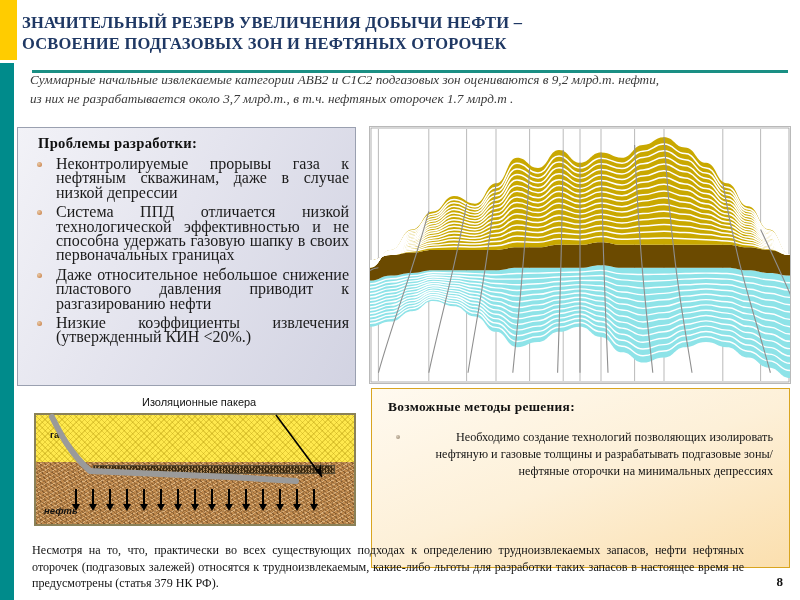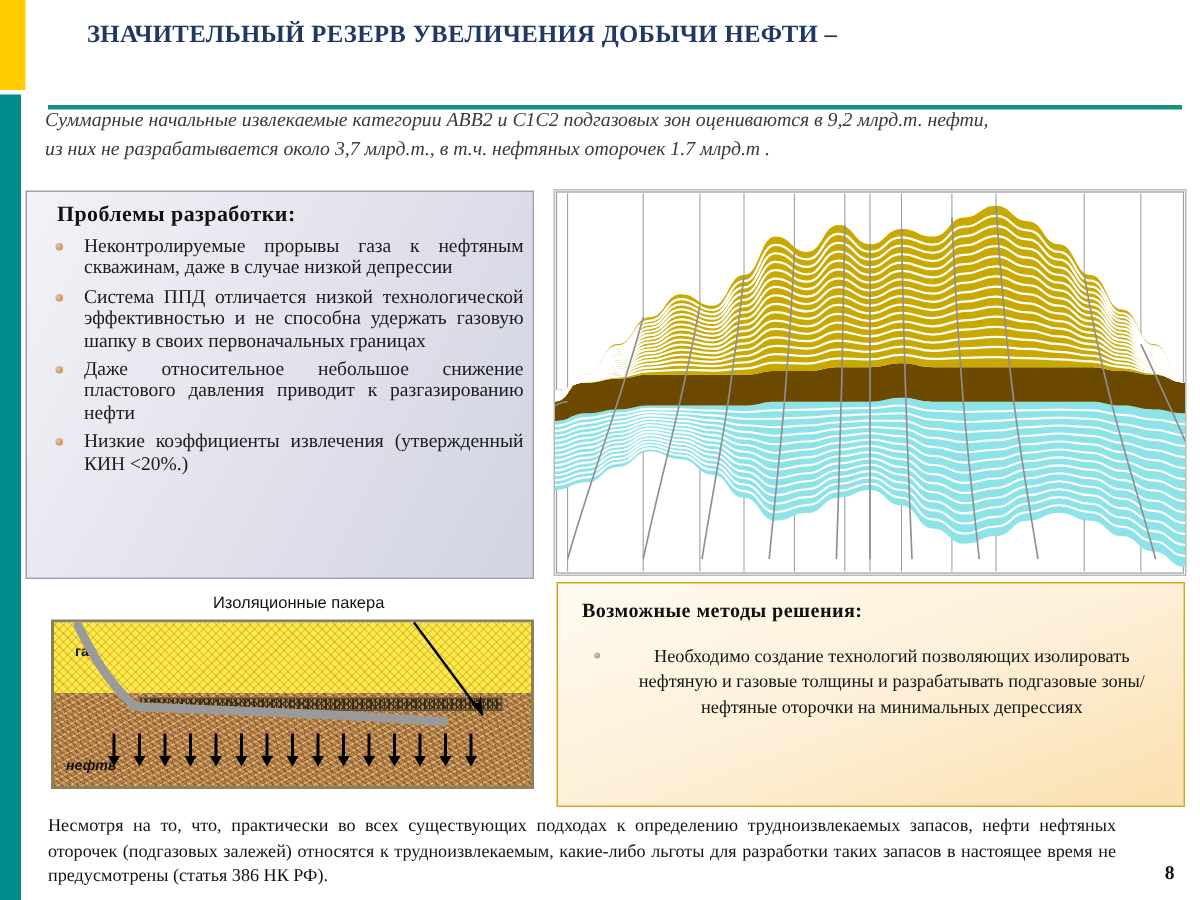--- a/index.html
+++ b/index.html
@@ -34,21 +34,21 @@
     position: absolute;
     left: 22px; top: 12px;
     width: 680px;
     color: #1f3864;
     font-family: "Liberation Serif", serif;
     font-weight: bold;
     font-size: 16.5px;
     line-height: 21px;
     letter-spacing: 0.2px;
   }
-  .title-line { display: block; white-space: nowrap; margin-left: 36px; }
+  .title-line { display: block; white-space: nowrap; }
 
   .rule {
     position: absolute;
     left: 32px; top: 70px;
     width: 756px; height: 2.5px;
     background: #1a8f84;
   }
 
   .subtitle {
     position: absolute;
@@ -83,54 +83,54 @@
   ul.bullets {
     list-style: none;
     margin: 0;
     padding: 0;
   }
   ul.bullets li {
     position: relative;
     padding-left: 26px;
     margin-bottom: 5px;
     font-family: "Liberation Serif", serif;
-    font-size: 13px;
+    font-size: 16px;
     line-height: 14.4px;
     color: #1b1b1b;
     text-align: justify;
   }
   ul.bullets li::before {
     content: "";
     position: absolute;
     left: 7px; top: 5px;
     width: 5px; height: 5px;
     border-radius: 50%;
     background: radial-gradient(circle at 35% 35%, #e8c9a6 0%, #cf8f5a 70%, #b5743f 100%);
   }
 
   
   .solutions-box {
     position: absolute;
     left: 371px; top: 388px;
-    width: 419px; height: 150px;
+    width: 419px; height: 180px;
     background: linear-gradient(160deg, #fffaf0 0%, #fdf0d8 50%, #fbdfae 100%);
     border: 1.5px solid #d9a520;
     box-sizing: border-box;
     padding: 10px 16px 6px 14px;
   }
   .solutions-box .box-heading {
     font-size: 13.4px;
     margin-left: 2px;
     margin-bottom: 14px;
   }
   ul.bullets.sol li {
     padding-left: 30px;
     font-size: 12.2px;
     line-height: 17px;
-    text-align: center;
+    text-align: right;
     color: #141414;
   }
   ul.bullets.sol li::before {
     left: 10px; top: 6px;
     width: 4px; height: 4px;
     background: radial-gradient(circle at 35% 35%, #d8cbb8 0%, #a99a85 70%, #8d8070 100%);
   }
 
   
   .seismic {
@@ -234,20 +234,21 @@
   }
 </style>
 </head>
 <body>
 
 <div class="edge-yellow"></div>
 <div class="edge-teal"></div>
 
 <div class="title">
   <span class="title-line">ЗНАЧИТЕЛЬНЫЙ РЕЗЕРВ УВЕЛИЧЕНИЯ ДОБЫЧИ НЕФТИ –</span>
+  <span class="title-line">ОСВОЕНИЕ ПОДГАЗОВЫХ ЗОН И НЕФТЯНЫХ ОТОРОЧЕК</span>
 </div>
 
 <div class="rule"></div>
 
 <div class="subtitle">
   <span>Суммарные начальные извлекаемые категории АВВ2 и С1С2 подгазовых зон оцениваются в 9,2 млрд.т. нефти,</span>
   <span>из них не разрабатывается около 3,7 млрд.т., в т.ч. нефтяных оторочек 1.7 млрд.т .</span>
 </div>
 
 <div class="problems-box">
@@ -385,14 +386,14 @@
   </svg>
 </div>
 
 <div class="solutions-box">
   <div class="box-heading">Возможные методы решения:</div>
   <ul class="bullets sol">
     <li>Необходимо создание технологий позволяющих изолировать нефтяную и газовые толщины и разрабатывать подгазовые зоны/ нефтяные оторочки на минимальных депрессиях</li>
   </ul>
 </div>
 
-<div class="footer">Несмотря на то, что, практически во всех существующих подходах к определению трудноизвлекаемых запасов, нефти нефтяных оторочек (подгазовых залежей) относятся к трудноизвлекаемым, какие-либо льготы для разработки таких запасов в настоящее время не предусмотрены (статья 386 НК РФ).</div>
+<div class="footer">Несмотря на то, что, практически во всех существующих подходах к определению трудноизвлекаемых запасов, нефти нефтяных оторочек (подгазовых залежей) относятся к трудноизвлекаемым, какие-либо льготы для разработки таких запасов в настоящее время не предусмотрены (статья 379 НК РФ).</div>
 <div class="page-num">8</div>
 
 </body></html>

